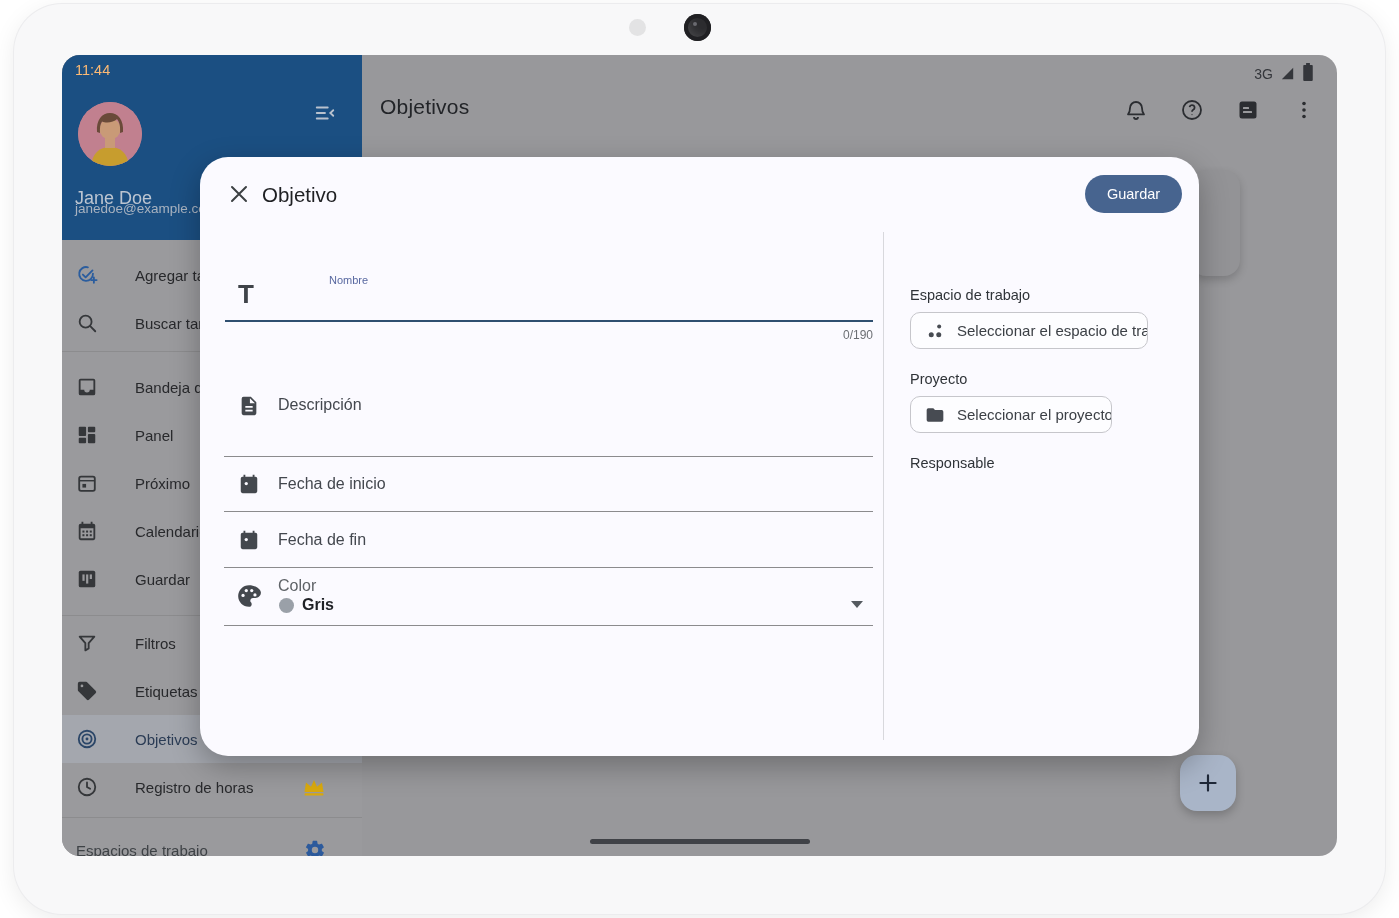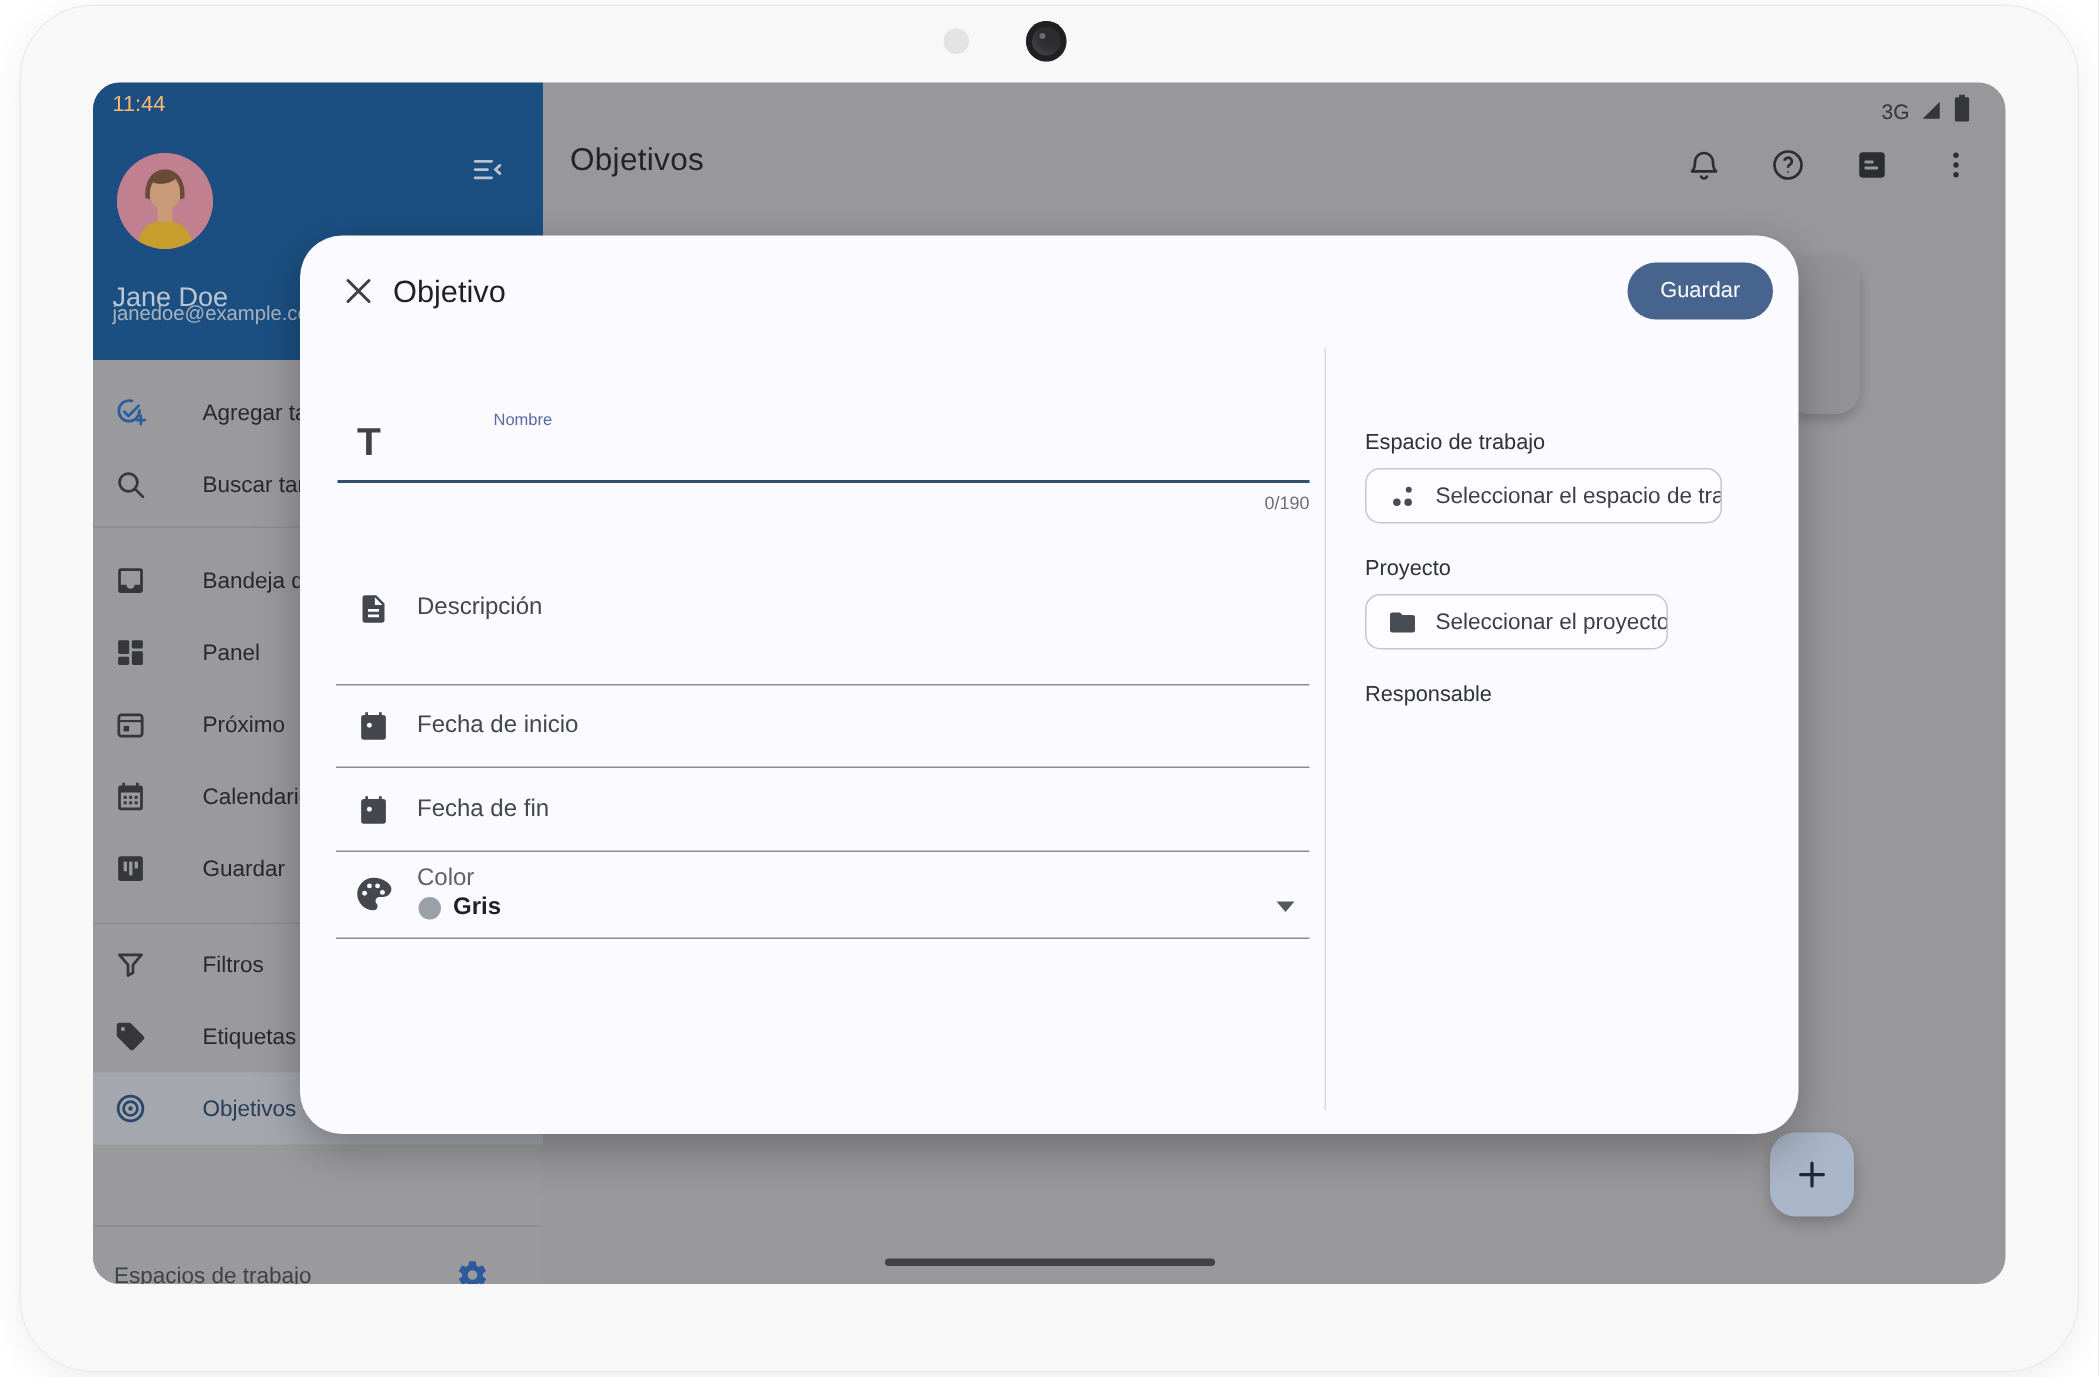--- a/index.html
+++ b/index.html
@@ -266,20 +266,35 @@
       <div class="srow selected" style="top:660px">
         <span class="sicon">
           <svg width="22" height="22" viewBox="0 0 24 24" fill="none" stroke="currentColor">
             <circle cx="12" cy="12" r="9" stroke-width="2"></circle>
               <circle cx="12" cy="12" r="5" stroke-width="2"></circle>
               <circle cx="12" cy="12" r="1.6" fill="currentColor" stroke="none"></circle>
           </svg>
         </span>
         <span class="slabel">Objetivos</span>
       </div>
+      <div class="srow" style="top:708px">
+        <span class="sicon">
+          <svg width="22" height="22" viewBox="0 0 24 24" fill="none" stroke="currentColor" stroke-width="2" stroke-linecap="round">
+            <circle cx="12" cy="12" r="9"></circle>
+              <path d="M12 7v5l3.4 2"></path>
+          </svg>
+        </span>
+        <span class="slabel">Registro de horas</span>
+        <span class="crown">
+          <svg width="24" height="22" viewBox="0 0 24 22">
+            <path fill="currentColor" d="M2.5 16L4 6.5l5 4.3L12 4l3 6.8 5-4.3L21.5 16z"></path>
+            <rect x="2.5" y="17.2" width="19" height="2.4" rx="1" fill="currentColor"></rect>
+          </svg>
+        </span>
+      </div>
 
       <div class="sdivider" style="top:762px"></div>
 
       <div class="sb-footer">
         <span class="flabel">Espacios de trabajo</span>
         <span class="gear">
           <svg width="22" height="22" viewBox="0 0 24 24">
             <path fill="currentColor" d="M19.4 13a7.6 7.6 0 0 0 .1-1 7.6 7.6 0 0 0-.1-1l2.1-1.6a.5.5 0 0 0 .1-.7l-2-3.4a.5.5 0 0 0-.6-.2l-2.5 1a7.2 7.2 0 0 0-1.7-1l-.4-2.6a.5.5 0 0 0-.5-.5h-4a.5.5 0 0 0-.5.5l-.4 2.6a7.2 7.2 0 0 0-1.7 1l-2.5-1a.5.5 0 0 0-.6.2l-2 3.4a.5.5 0 0 0 .1.7L4.5 11a7.6 7.6 0 0 0-.1 1 7.6 7.6 0 0 0 .1 1l-2.1 1.6a.5.5 0 0 0-.1.7l2 3.4c.1.2.4.3.6.2l2.5-1a7.2 7.2 0 0 0 1.7 1l.4 2.6c0 .3.2.5.5.5h4c.3 0 .5-.2.5-.5l.4-2.6a7.2 7.2 0 0 0 1.7-1l2.5 1c.2.1.5 0 .6-.2l2-3.4a.5.5 0 0 0-.1-.7zM12 15.5A3.5 3.5 0 1 1 15.5 12 3.5 3.5 0 0 1 12 15.5z"></path>
           </svg>
         </span>

